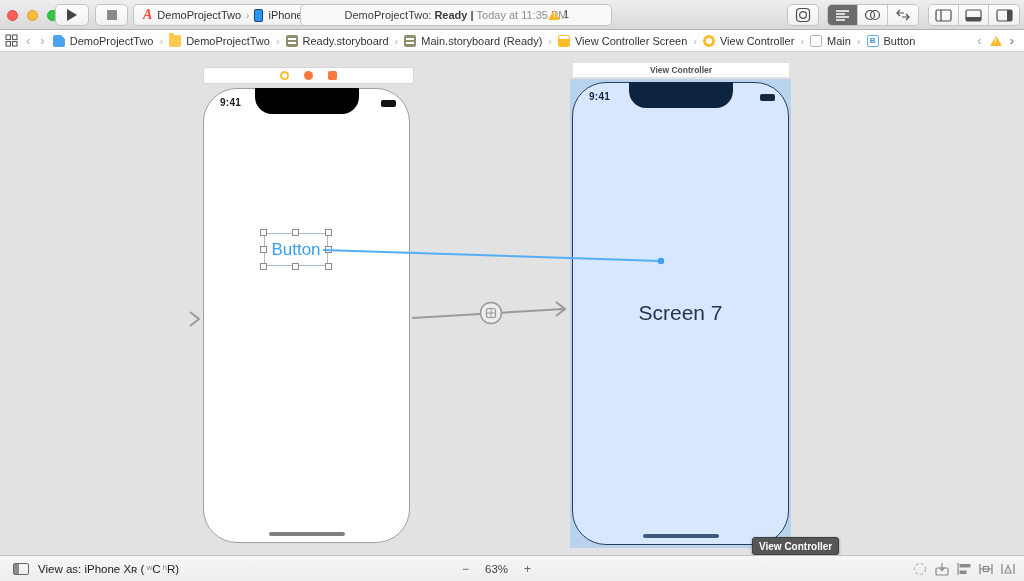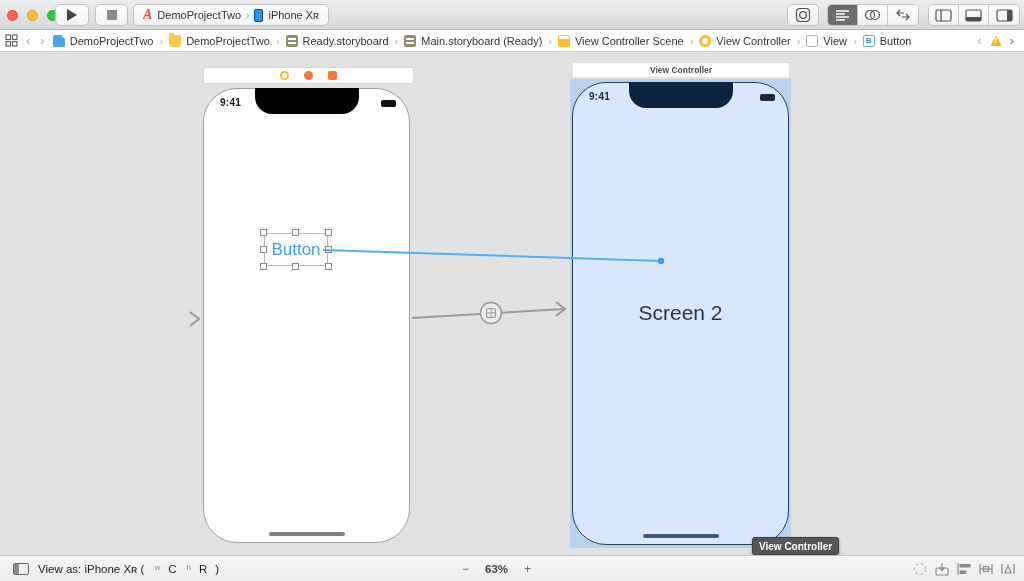--- a/index.html
+++ b/index.html
@@ -107,24 +107,24 @@
   .tooltip { position:absolute; left:752px; top:485px; height:18px; padding:0 6px; background:#565656;
     border:1px solid #3f3f3f; border-radius:3px; color:#fff; font-size:10px; font-weight:bold;
     display:flex; align-items:center; box-shadow:0 1px 3px rgba(0,0,0,.4); white-space:nowrap; }
 
   
   .bottombar { position:absolute; top:555px; left:0; width:1024px; height:26px;
     background:linear-gradient(#f6f6f6,#ededed); border-top:1px solid #c2c2c2;
     display:flex; align-items:center; font-size:11.5px; color:#222; }
   .dev-ico { width:16px; height:12px; border:1px solid #666; border-radius:2px; margin:0 9px 0 13px; position:relative; }
   .dev-ico::after { content:""; position:absolute; left:0; top:0; width:5px; height:100%; background:#8d8d8d; }
-  .viewas { display:flex; align-items:flex-start;gap:8px; }
+  .viewas { display:flex; align-items:flex-start; }
   .trait-key { font-size:8px; color:#8a8a8a; margin-left:2px; }
   .zoomctl { position:absolute; left:462px; display:flex; align-items:center; gap:16px; color:#666; font-size:12px; }
-  .zoomctl .zval { color:#444; font-size:11.5px;font-weight:bold; }
+  .zoomctl .zval { color:#444; font-size:11.5px; }
   .ib-actions { position:absolute; right:8px; display:flex; align-items:center; gap:6px; }
   .ib-actions svg { display:block; }
 </style>
 </head>
 <body>
 
 <div id="app">
 
   <div class="toolbar">
     <div class="traffic">
@@ -141,20 +141,29 @@
     </button>
 
     <div class="scheme">
       <span class="xcode-a">A</span>
       <span>DemoProjectTwo</span>
       <span class="sep">›</span>
       <span class="phone-ico"></span>
       <span>iPhone Xʀ</span>
     </div>
 
+    <div class="status-pill">
+      <span>DemoProjectTwo:</span>
+      <span class="bold">Ready |</span>
+      <span class="dim">Today at 11:35 PM</span>
+      <span class="warn-badge">
+        <span class="tri-warn"></span>
+        <span>1</span>
+      </span>
+    </div>
 
     <button class="tool-ico-btn" style="left:787px; width:32px;">
       <svg width="16" height="16" viewBox="0 0 16 16">
         <rect x="1.5" y="1.5" width="13" height="13" rx="3.5" fill="none" stroke="#4e4e4e" stroke-width="1.2"></rect>
         <circle cx="8" cy="8" r="3.4" fill="none" stroke="#4e4e4e" stroke-width="1.2"></circle>
       </svg>
     </button>
 
     <div class="seg-group" style="left:827px;">
       <div class="seg active">
@@ -236,31 +245,31 @@
       <span>Ready.storyboard</span>
     </span>
     <span class="crumb-sep">›</span>
     <span class="crumb">
       <span class="ci sb"></span>
       <span>Main.storyboard (Ready)</span>
     </span>
     <span class="crumb-sep">›</span>
     <span class="crumb">
       <span class="ci scene"></span>
-      <span>View Controller Scene</span>
+      <span>View Controller Screen</span>
     </span>
     <span class="crumb-sep">›</span>
     <span class="crumb">
       <span class="ci vc"></span>
       <span>View Controller</span>
     </span>
     <span class="crumb-sep">›</span>
     <span class="crumb">
       <span class="ci view"></span>
-      <span>View</span>
+      <span>Main</span>
     </span>
     <span class="crumb-sep">›</span>
     <span class="crumb">
       <span class="ci btn">B</span>
       <span>Button</span>
     </span>
 
     <span class="jb-right">
       <span class="jb-nav">‹</span>
       <span class="tri-warn"></span>
@@ -295,21 +304,21 @@
       <div class="handle" style="left:121px; top:157px;"></div>
       <div class="handle" style="left:56px; top:174px;"></div>
       <div class="handle" style="left:88px; top:174px;"></div>
       <div class="handle" style="left:121px; top:174px;"></div>
     </div>
 
     <div class="phone phone2">
       <div class="notch"></div>
       <div class="ptime">9:41</div>
       <div class="battery"></div>
-      <div class="screen2-label">Screen 2</div>
+      <div class="screen2-label">Screen 7</div>
       <div class="homebar"></div>
     </div>
 
     <svg class="overlay">
       <defs>
         <linearGradient id="fadeL" x1="0" y1="0" x2="1" y2="0">
           <stop offset="0" stop-color="#9a9a9a" stop-opacity="0"></stop>
           <stop offset="0.5" stop-color="#9a9a9a" stop-opacity="1"></stop>
           <stop offset="1" stop-color="#9a9a9a" stop-opacity="1"></stop>
         </linearGradient>

